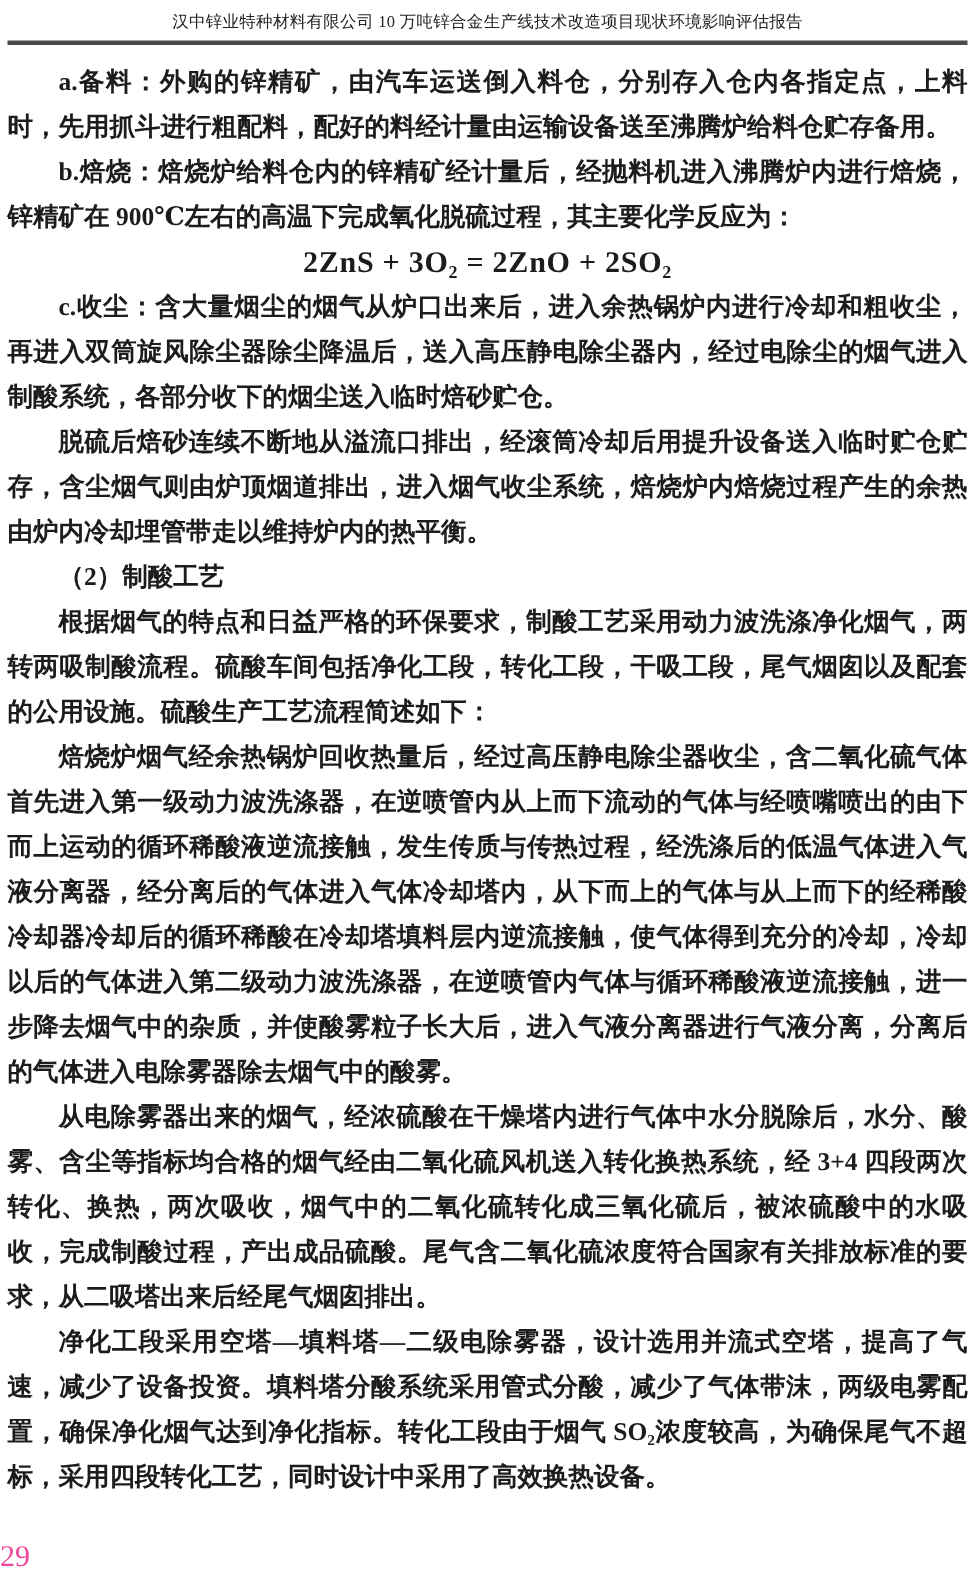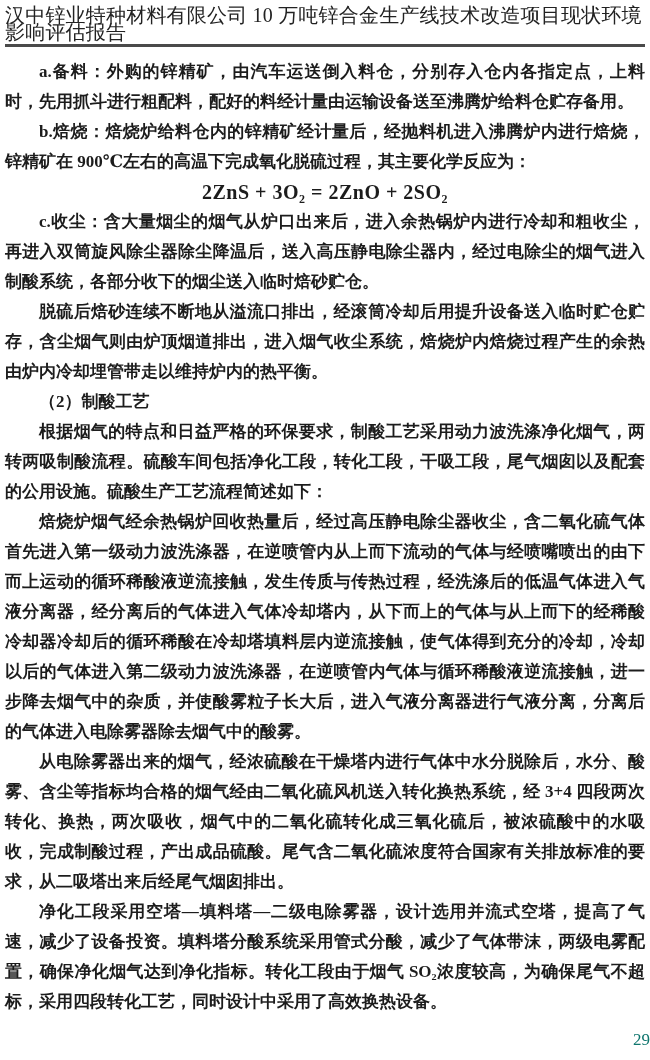--- a/index.html
+++ b/index.html
@@ -8,21 +8,22 @@
     width: 650px;
     height: 1060px;
     box-sizing: border-box;
     background: #ffffff;
     padding: 7px 5px 0 5px;
     font-family: "Liberation Serif", "DejaVu Serif", serif;
     color: #1c1c1c;
     overflow: hidden;
   }
   .header-text {
-    font-size: 20px;
+    text-align: center;
+    font-size: 11px;
     line-height: 17px;
     color: #222;
     letter-spacing: 0.2px;
   }
   .header-rule {
     border: 0;
     border-top: 3px solid #4a4a4a;
     margin: 3px 0 0 0;
   }
   .doc-body {
@@ -39,23 +40,23 @@
     text-indent: 0;
     font-size: 20px;
     margin: 2px 0 3px 0;
     letter-spacing: 0.5px;
   }
   .page-number {
     position: absolute;
     bottom: 10px;
     left: 0;
     right: 0;
-    text-align: right;
-    font-size: 17px;
-    color: #0f766e;
+    text-align: left;
+    font-size: 20px;
+    color: #ec4899;
   }
 </style>
 </head>
 <body>
 
 <div class="page">
 
   <div class="header-text">汉中锌业特种材料有限公司 10 万吨锌合金生产线技术改造项目现状环境影响评估报告</div>
   <hr class="header-rule">
 

